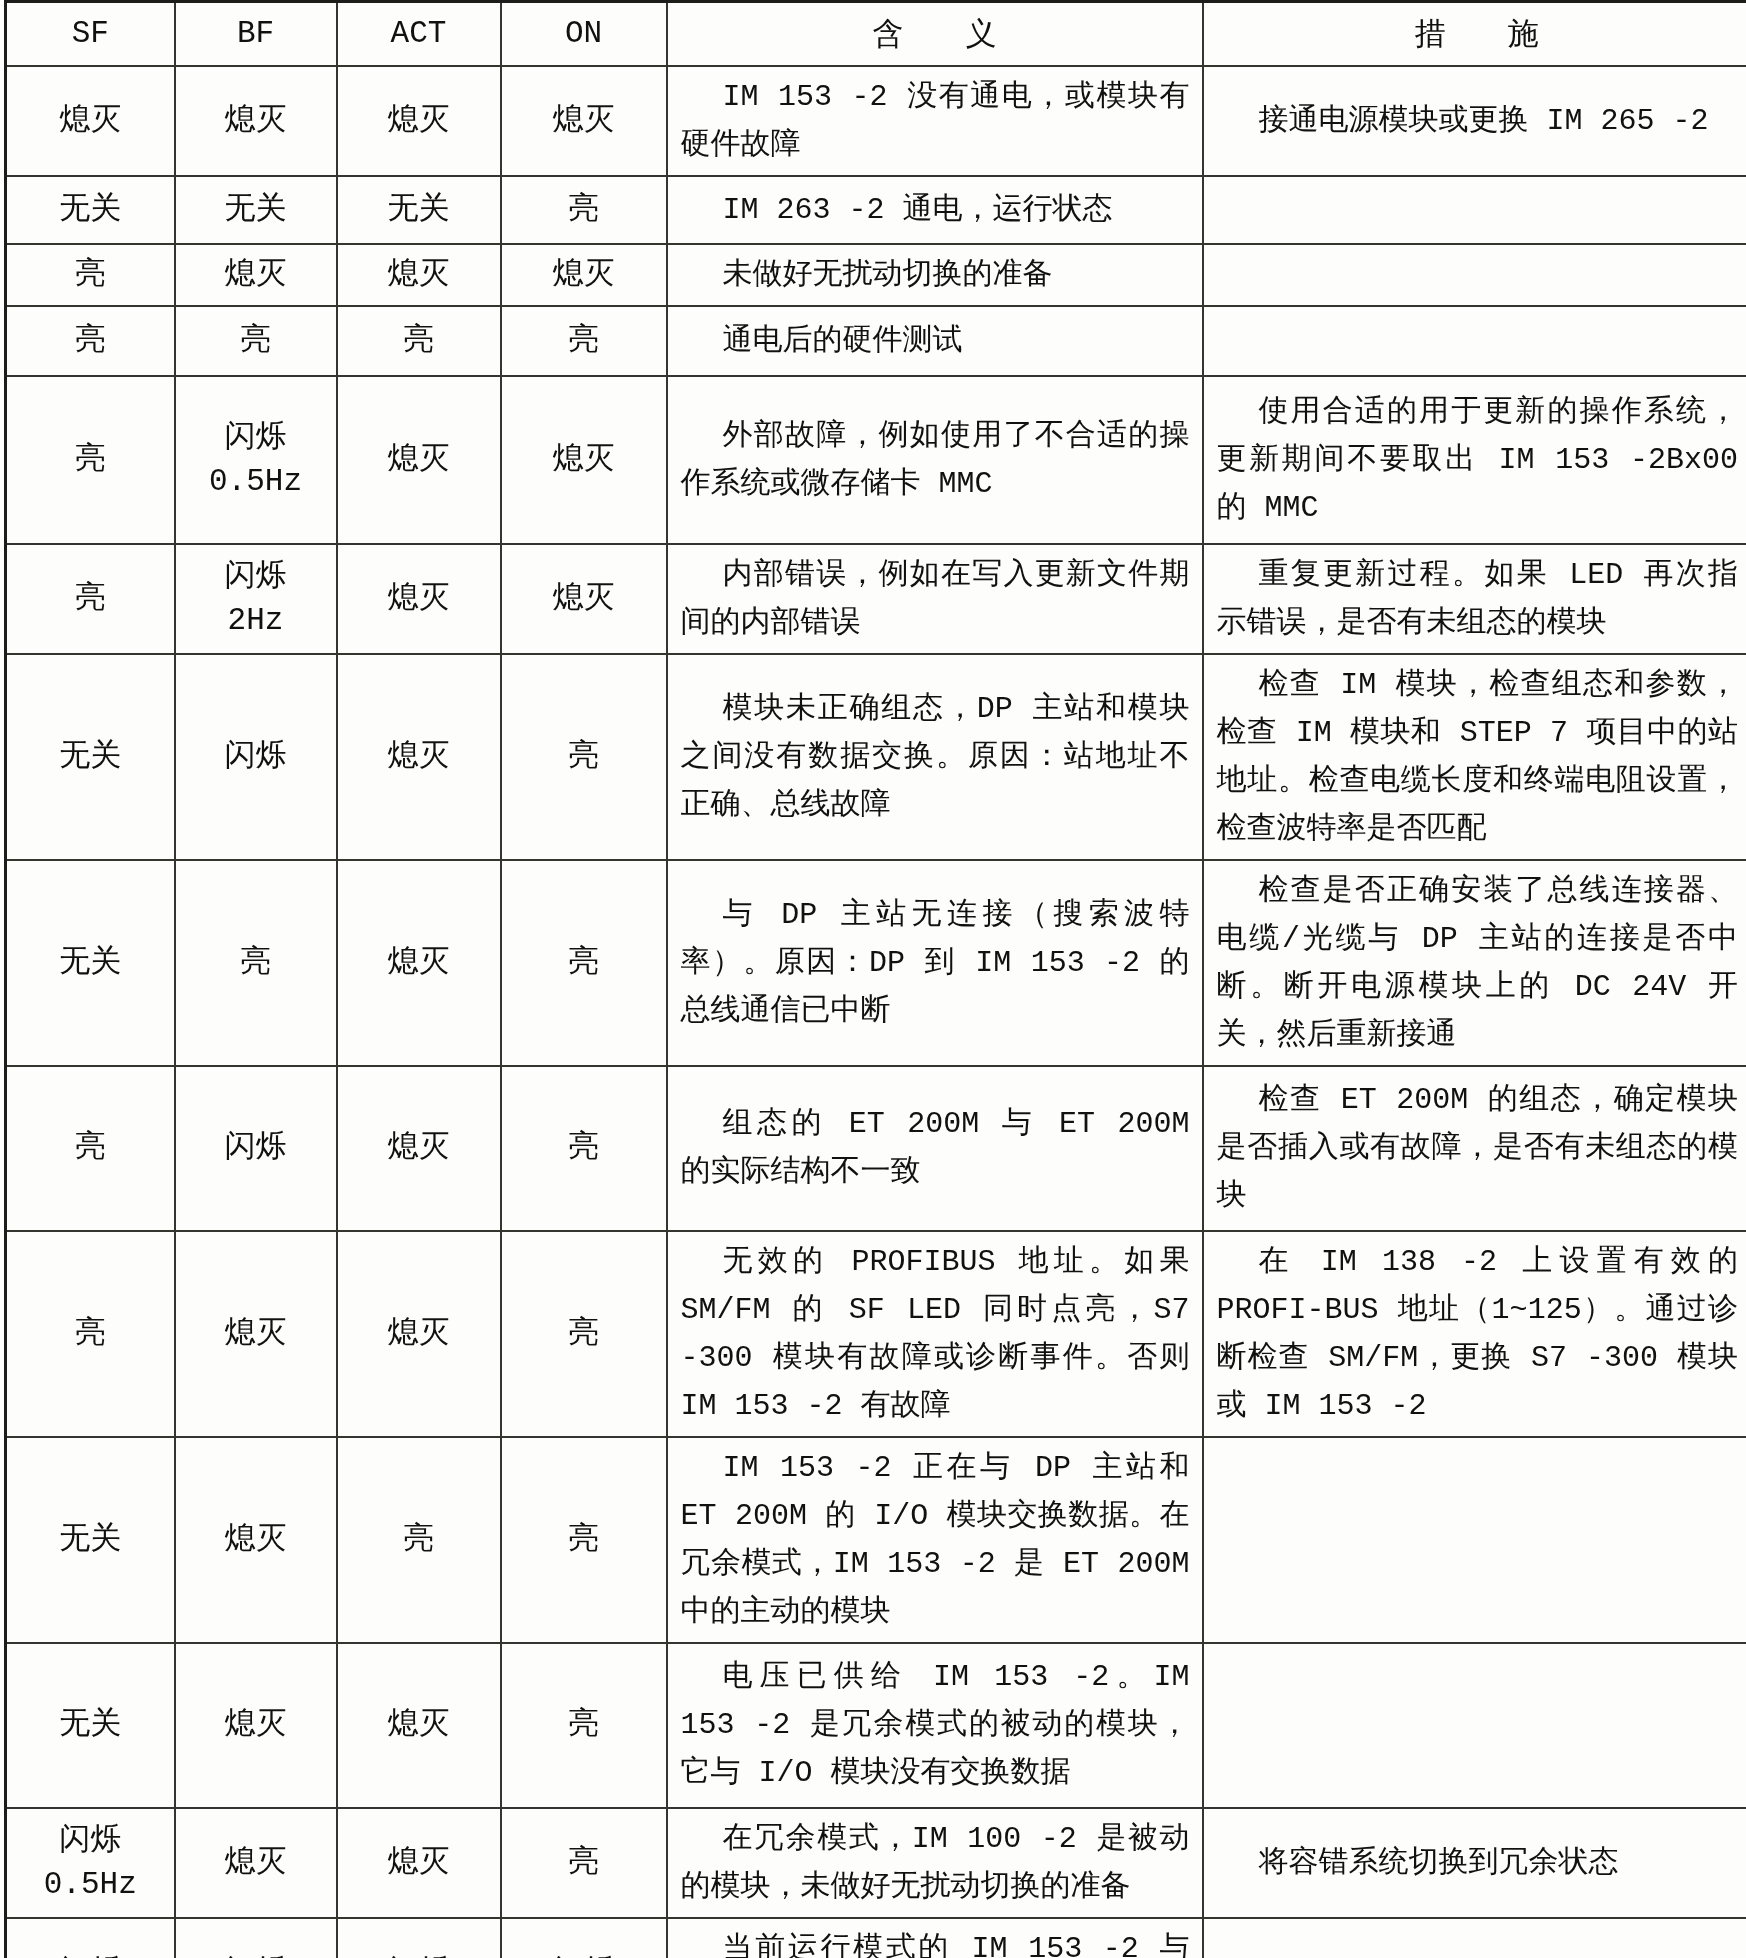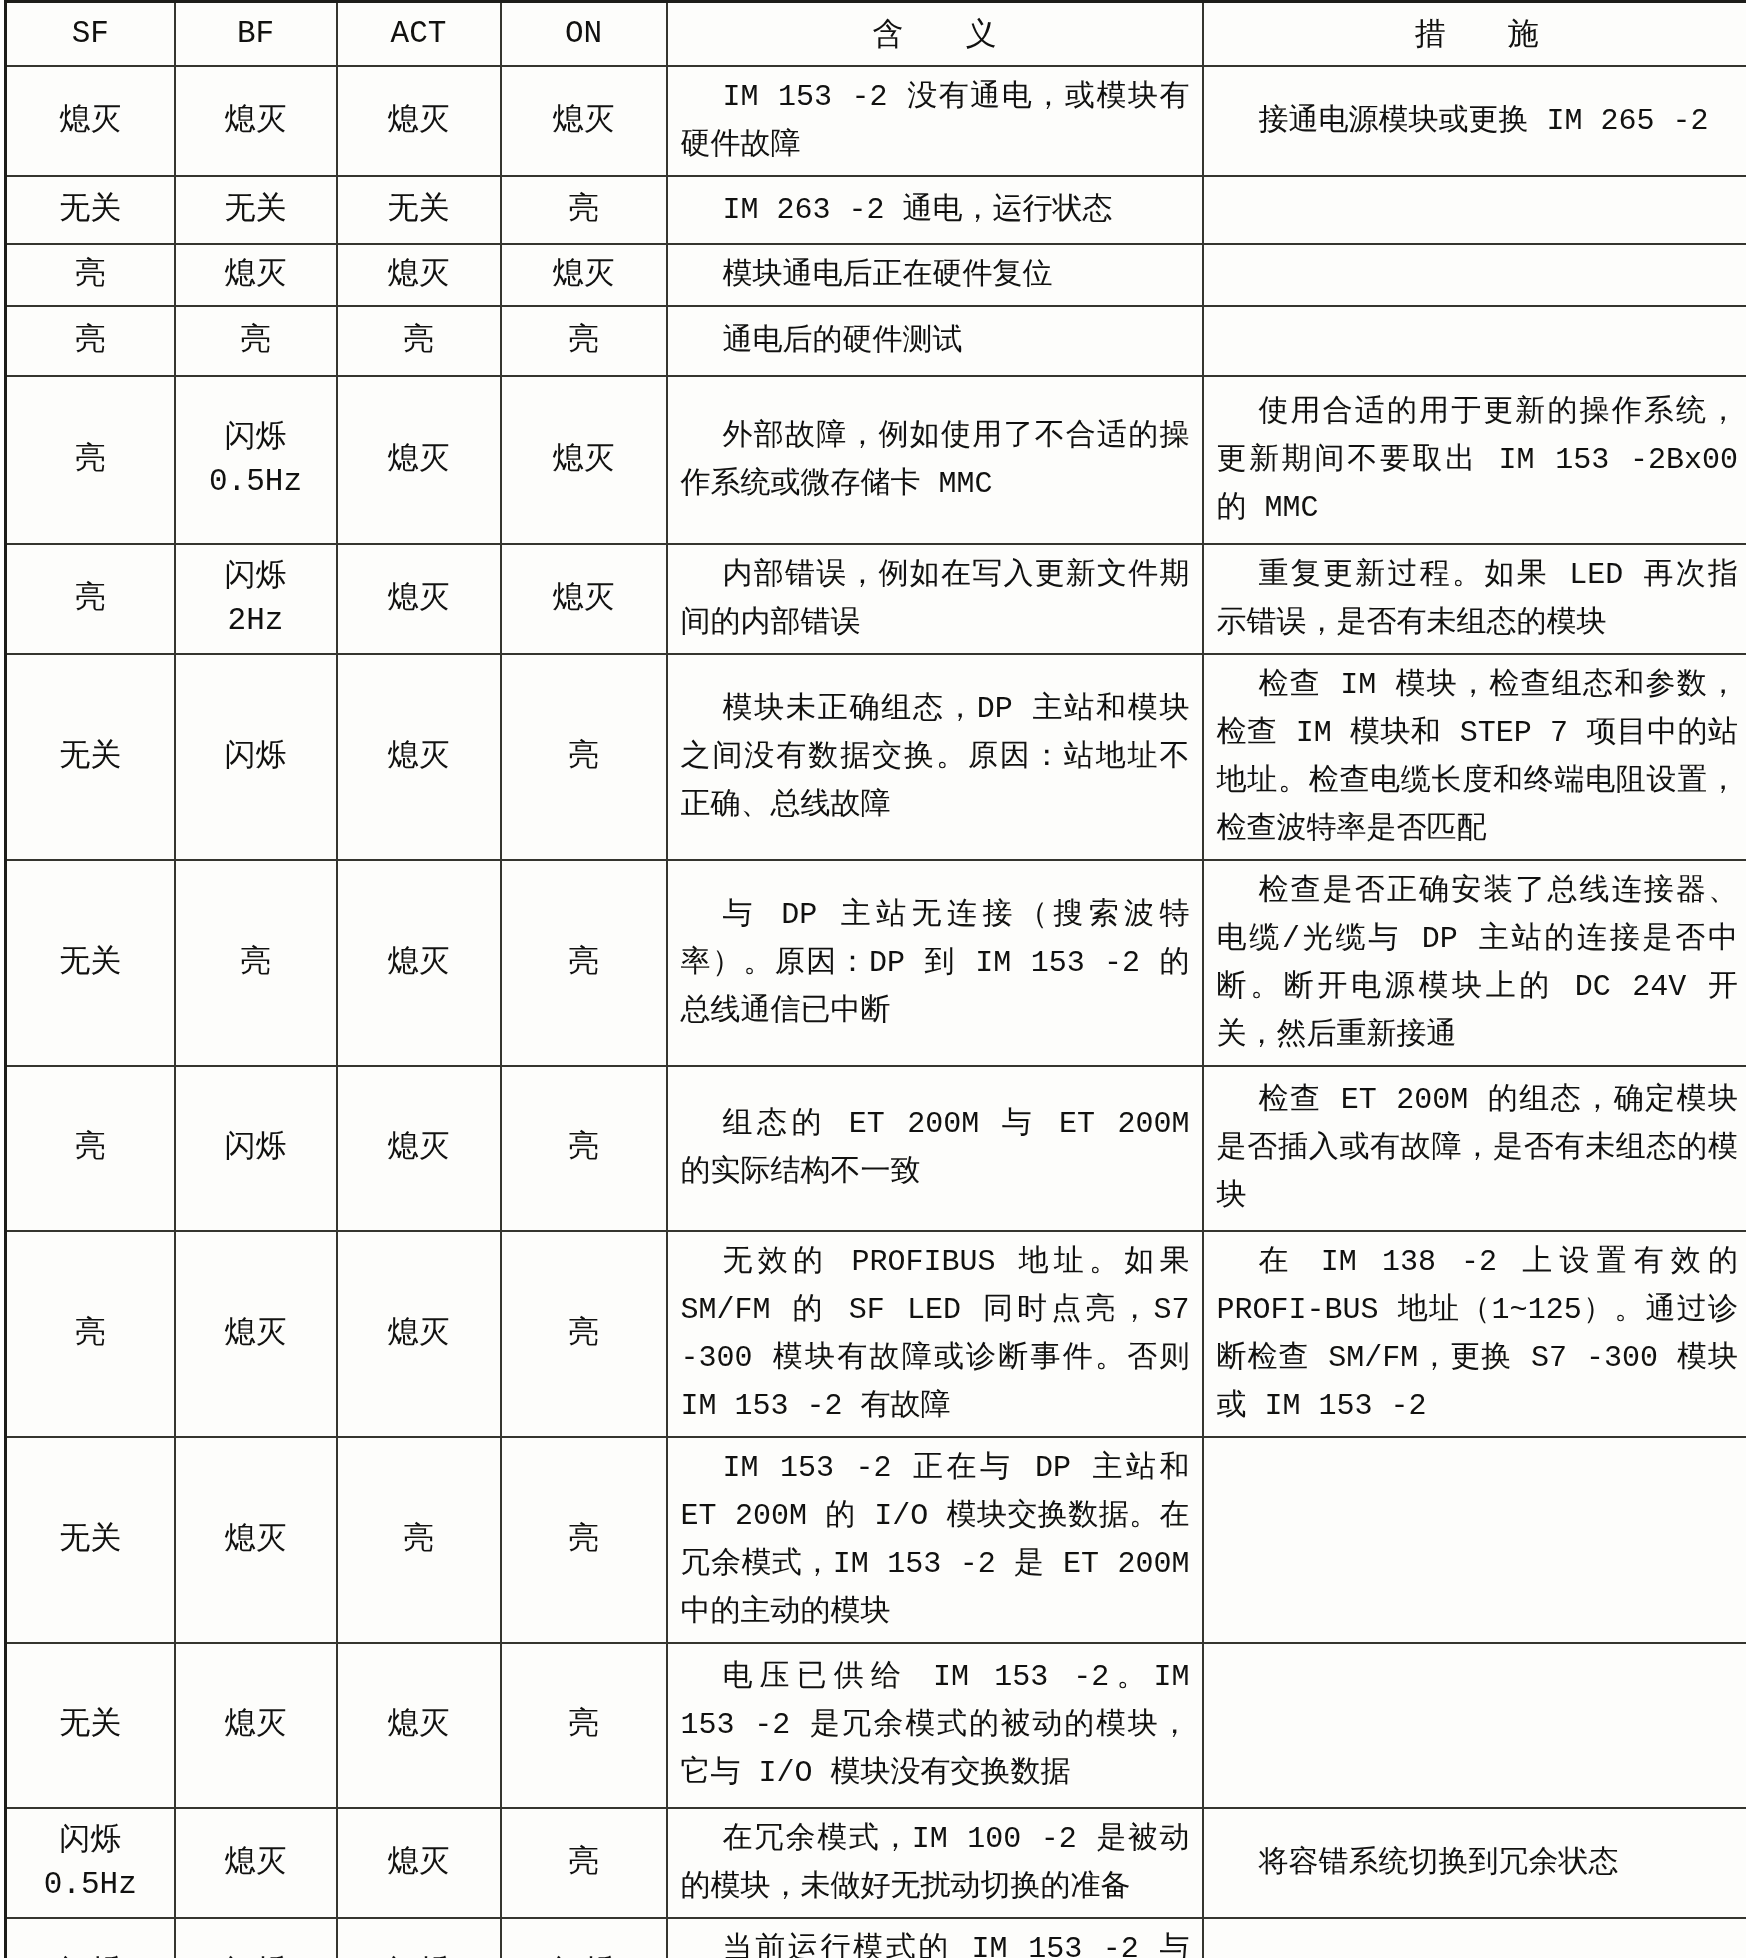--- a/index.html
+++ b/index.html
@@ -107,21 +107,21 @@
           <td class="led-cell">无关</td>
           <td class="led-cell">亮</td>
           <td class="text-cell">IM 263 -2 通电，运行状态</td>
           <td class="text-cell"></td>
         </tr>
         <tr>
           <td class="led-cell">亮</td>
           <td class="led-cell">熄灭</td>
           <td class="led-cell">熄灭</td>
           <td class="led-cell">熄灭</td>
-          <td class="text-cell">模块通电后正在硬件复位</td>
+          <td class="text-cell">未做好无扰动切换的准备</td>
           <td class="text-cell"></td>
         </tr>
         <tr>
           <td class="led-cell">亮</td>
           <td class="led-cell">亮</td>
           <td class="led-cell">亮</td>
           <td class="led-cell">亮</td>
           <td class="text-cell">通电后的硬件测试</td>
           <td class="text-cell"></td>
         </tr>

